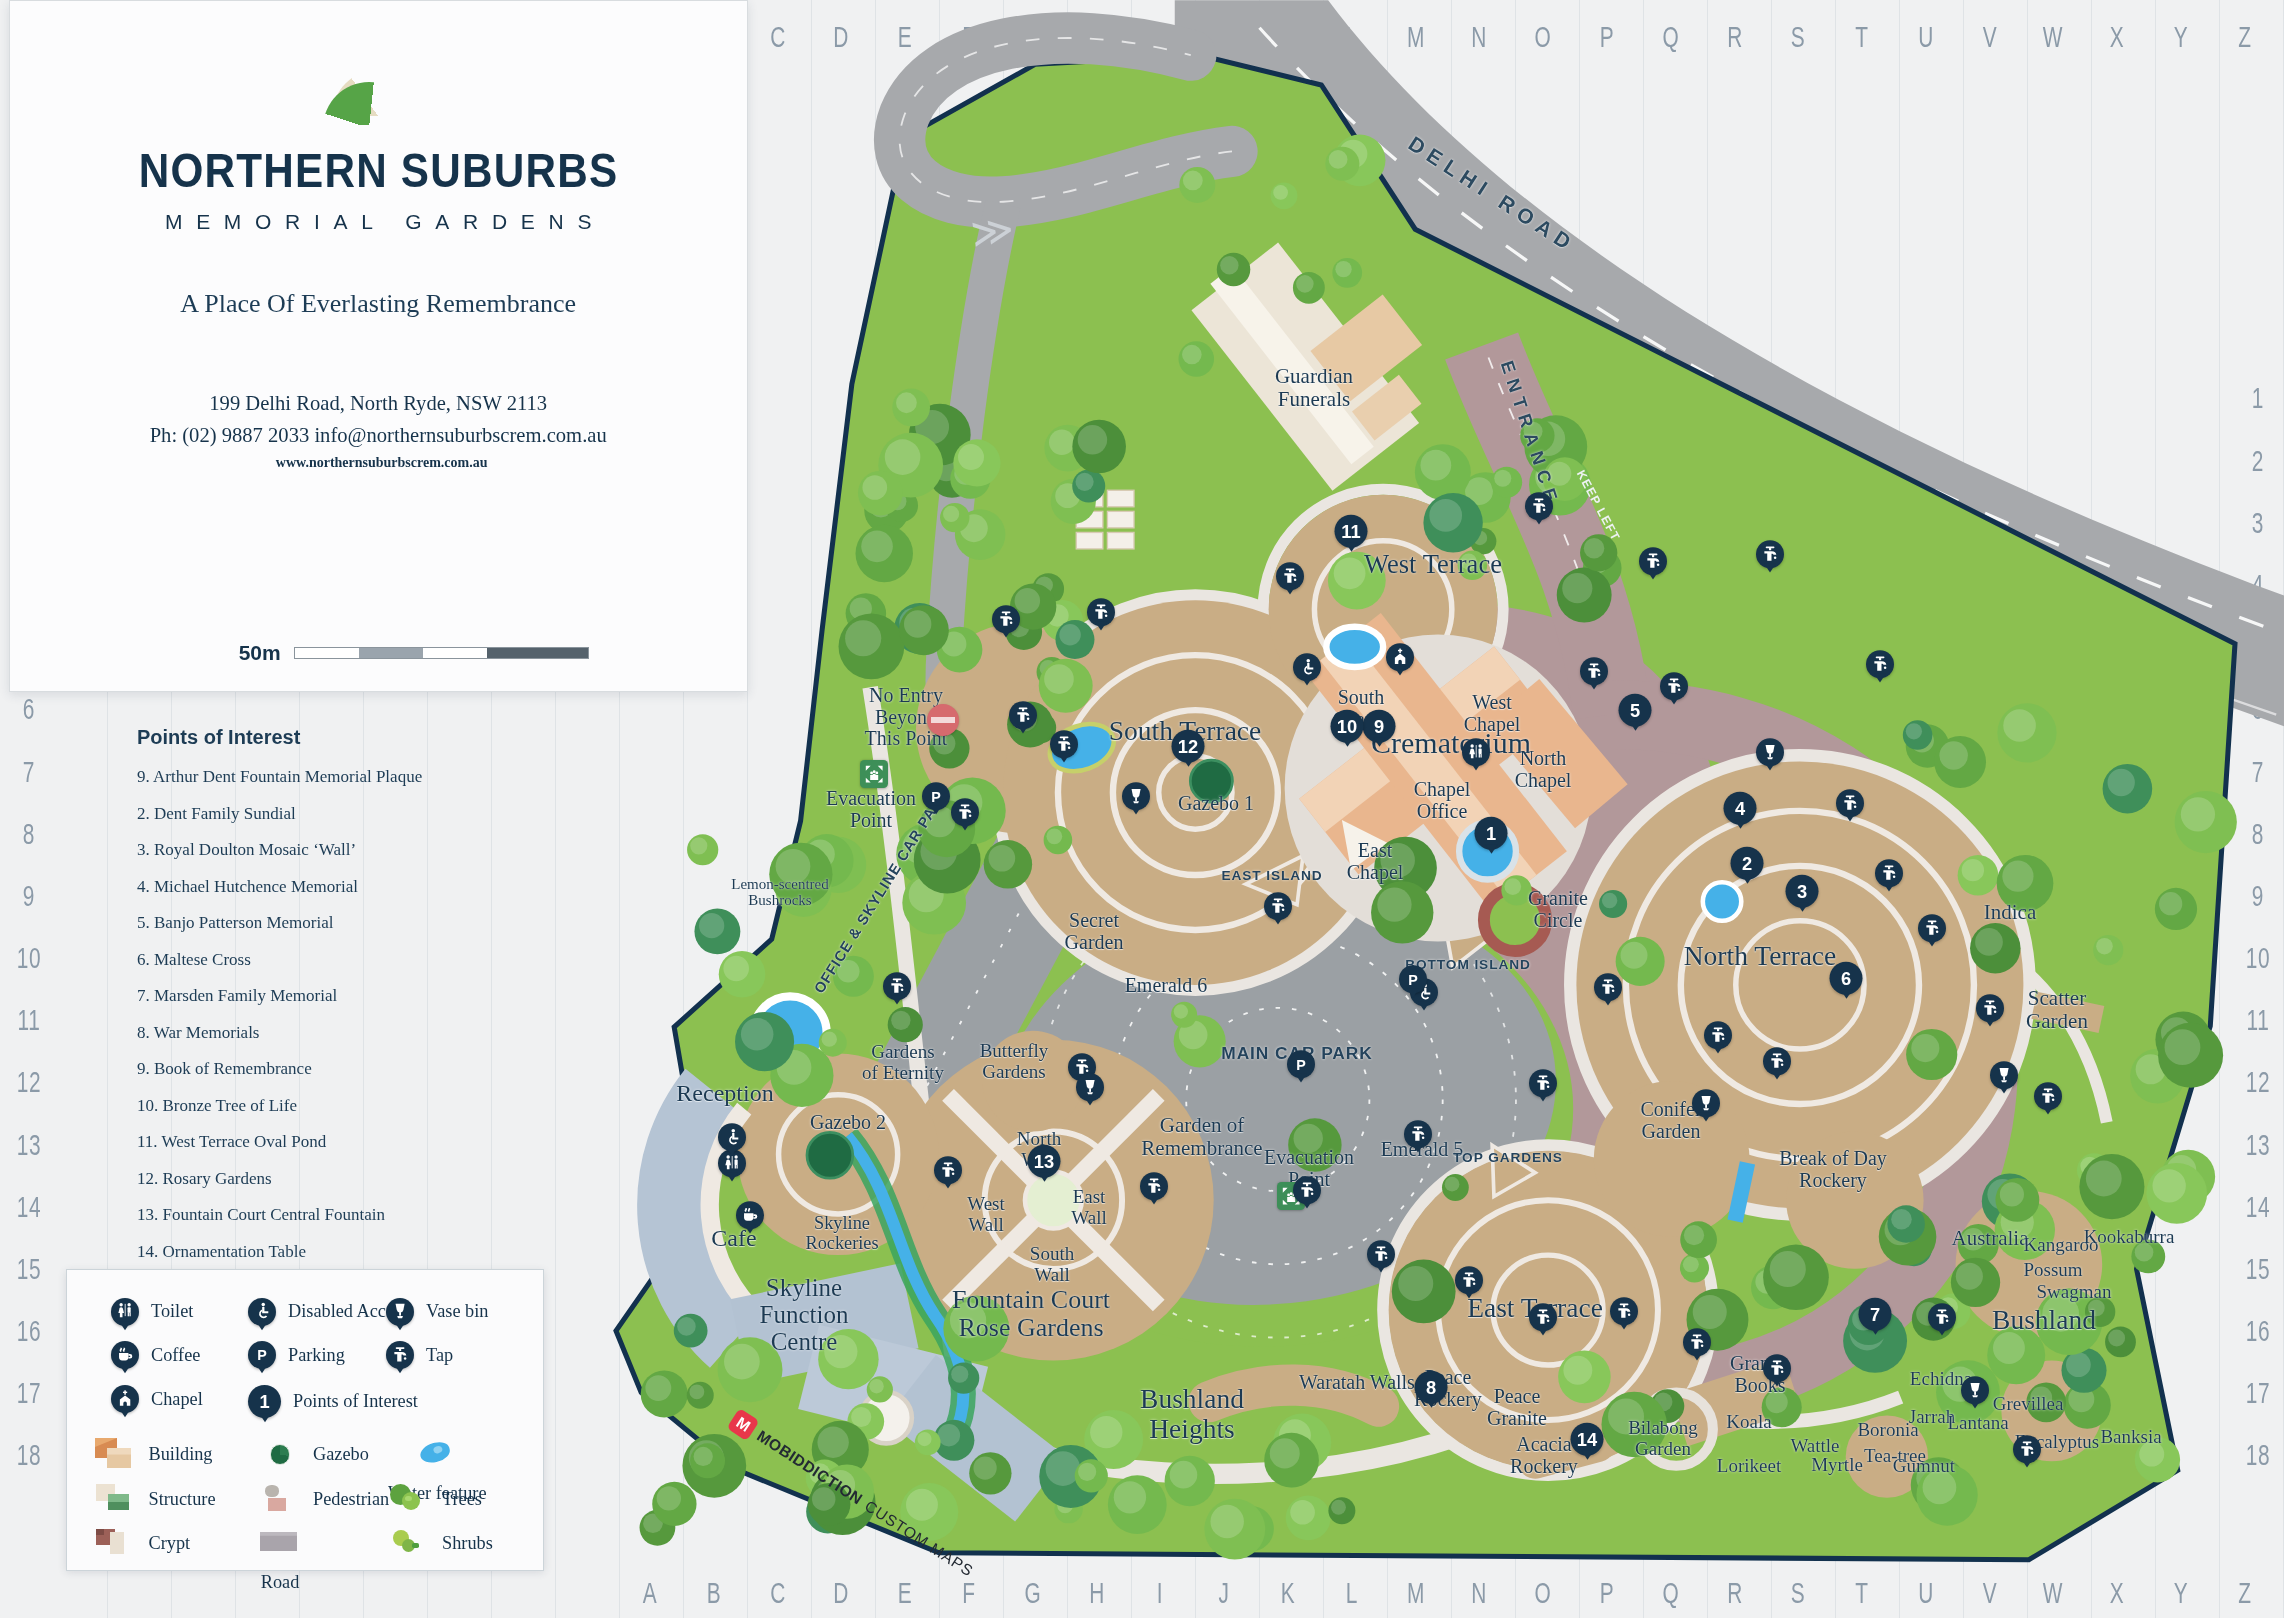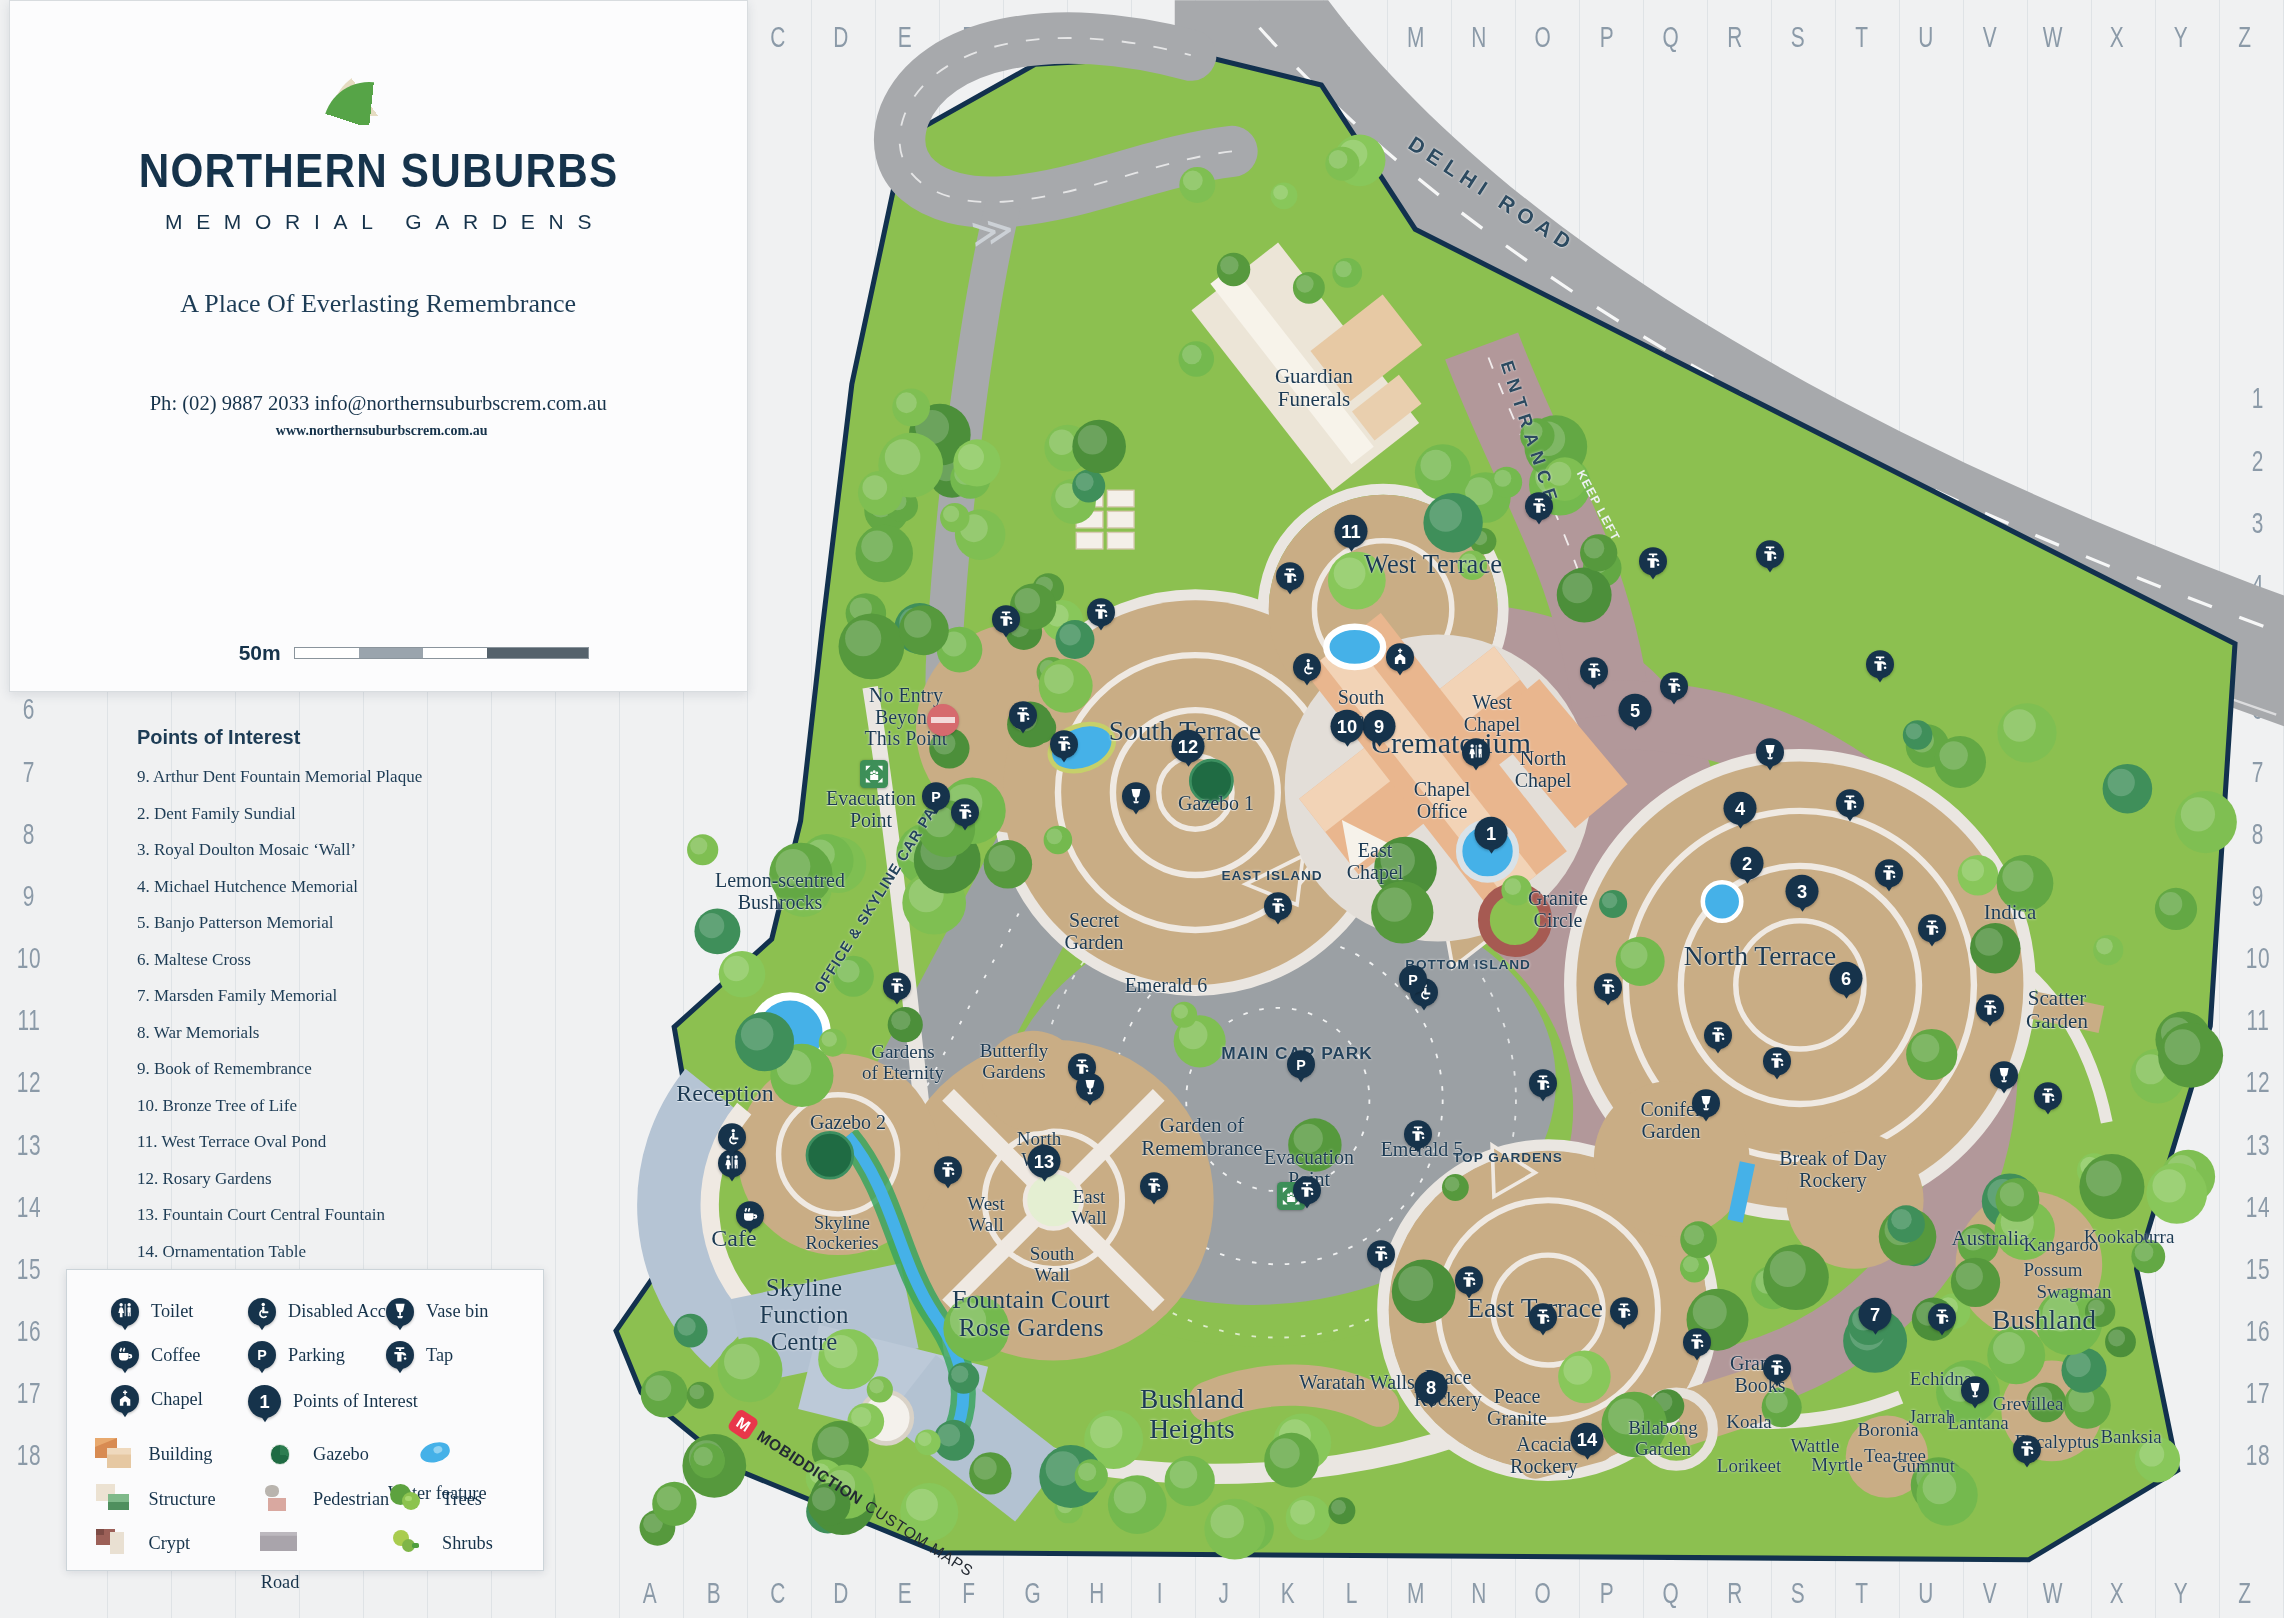--- a/index.html
+++ b/index.html
@@ -705,21 +705,21 @@
 Chapel</div>
       <div class="map-label" style="left: 1451px; top: 743px; font-size: 30px; transform: translate(-50%, -50%);">Crematorium</div>
       <div class="map-label" style="left: 1442px; top: 801px; font-size: 20px; transform: translate(-50%, -50%);">Chapel
 Office</div>
       <div class="map-label" style="left: 1543px; top: 770px; font-size: 20px; transform: translate(-50%, -50%);">North
 Chapel</div>
       <div class="map-label" style="left: 1375px; top: 862px; font-size: 20px; transform: translate(-50%, -50%);">East
 Chapel</div>
       <div class="map-label" style="left: 1558px; top: 910px; font-size: 20px; transform: translate(-50%, -50%);">Granite
 Circle</div>
-      <div class="map-label" style="left: 780px; top: 892px; font-size: 20px; transform: translate(-50%, -50%);">Lemon-scentred
+      <div class="map-label" style="left: 780px; top: 892px; font-size: 15px; transform: translate(-50%, -50%);">Lemon-scentred
 Bushrocks</div>
       <div class="map-label caps" style="left: 882px; top: 891px; font-size: 14.7px; transform: translate(-50%, -50%) rotate(-58deg);">OFFICE &amp; SKYLINE CAR PARK</div>
       <div class="map-label" style="left: 1094px; top: 932px; font-size: 20px; transform: translate(-50%, -50%);">Secret
 Garden</div>
       <div class="map-label caps" style="left: 1272px; top: 876px; font-size: 13.7px; transform: translate(-50%, -50%);">EAST ISLAND</div>
       <div class="map-label" style="left: 1166px; top: 986px; font-size: 20px; transform: translate(-50%, -50%);">Emerald 6</div>
       <div class="map-label caps" style="left: 1468px; top: 965px; font-size: 13.7px; transform: translate(-50%, -50%);">BOTTOM ISLAND</div>
       <div class="map-label caps" style="left: 1297px; top: 1053px; font-size: 17.4px; transform: translate(-50%, -50%);">MAIN CAR PARK</div>
       <div class="map-label" style="left: 1202px; top: 1137px; font-size: 21px; transform: translate(-50%, -50%);">Garden of
 Remembrance</div>
@@ -1260,20 +1260,21 @@
   <div id="info-panel">
     <div id="logo-mark">
       <div class="arc1"></div>
         <div class="arc2"></div>
         <div class="mask"></div>
     </div>
     <div id="brand-name">NORTHERN SUBURBS</div>
     <div id="brand-sub">MEMORIAL GARDENS</div>
     <div id="tagline">A Place Of Everlasting Remembrance</div>
     <div id="addr-block">
+      <div>199 Delhi Road, North Ryde, NSW 2113</div>
       <div>Ph: (02) 9887 2033  info@northernsuburbscrem.com.au</div>
       <div class="url">www.northernsuburbscrem.com.au</div>
     </div>
     <div id="scale-row">
       <div id="scale-label">50m</div>
       <div id="scale-bar">
         <div style="width:64px;background:#ffffff;"></div>
         <div style="width:64px;background:#9aa4ad;"></div>
         <div style="width:64px;background:#ffffff;"></div>
         <div style="width:101px;background:#55626c;"></div>

